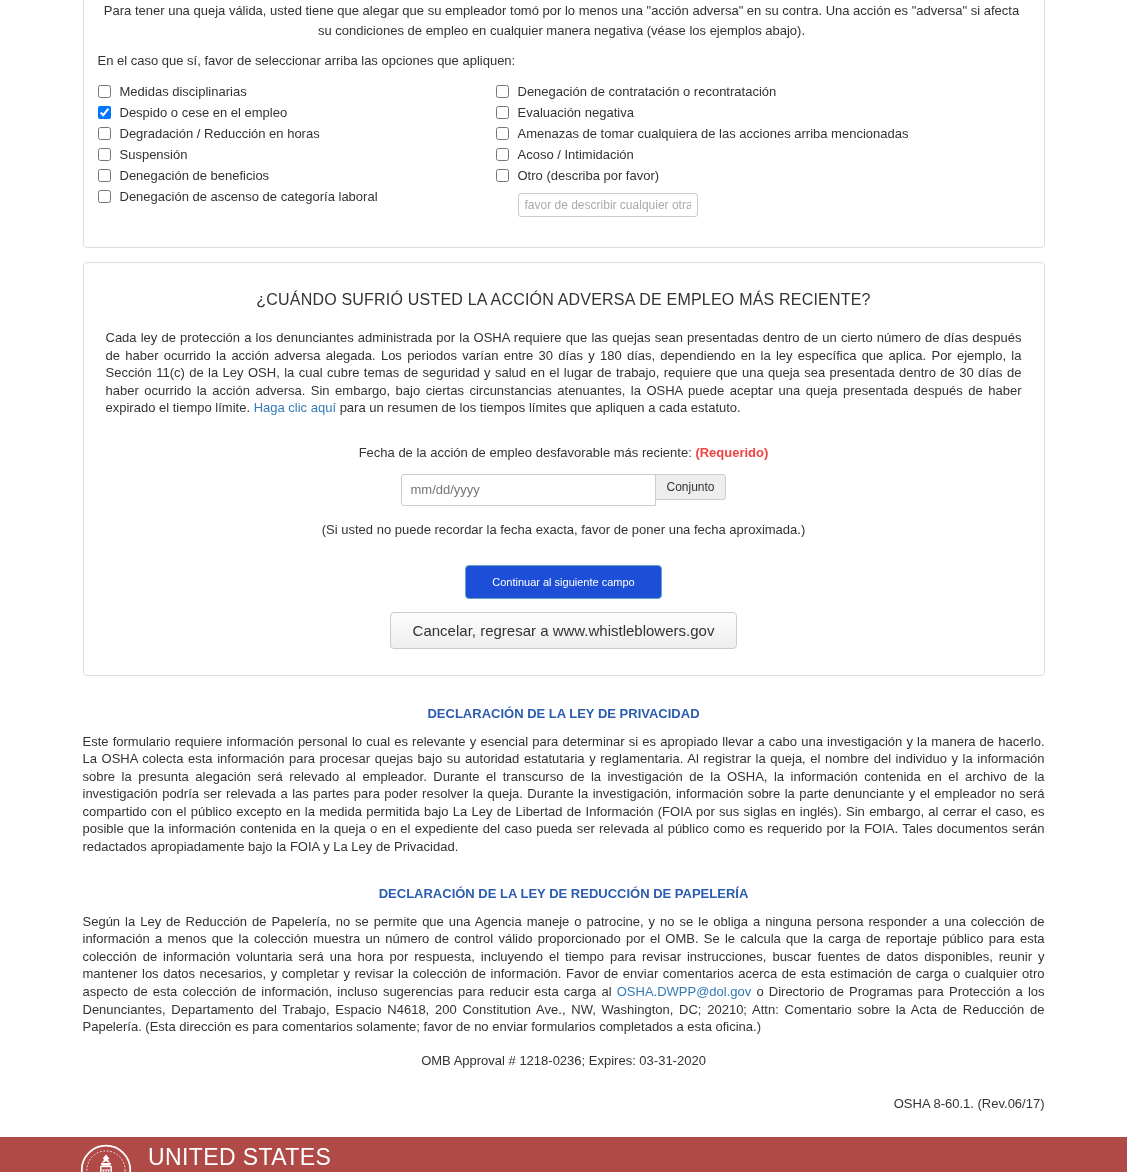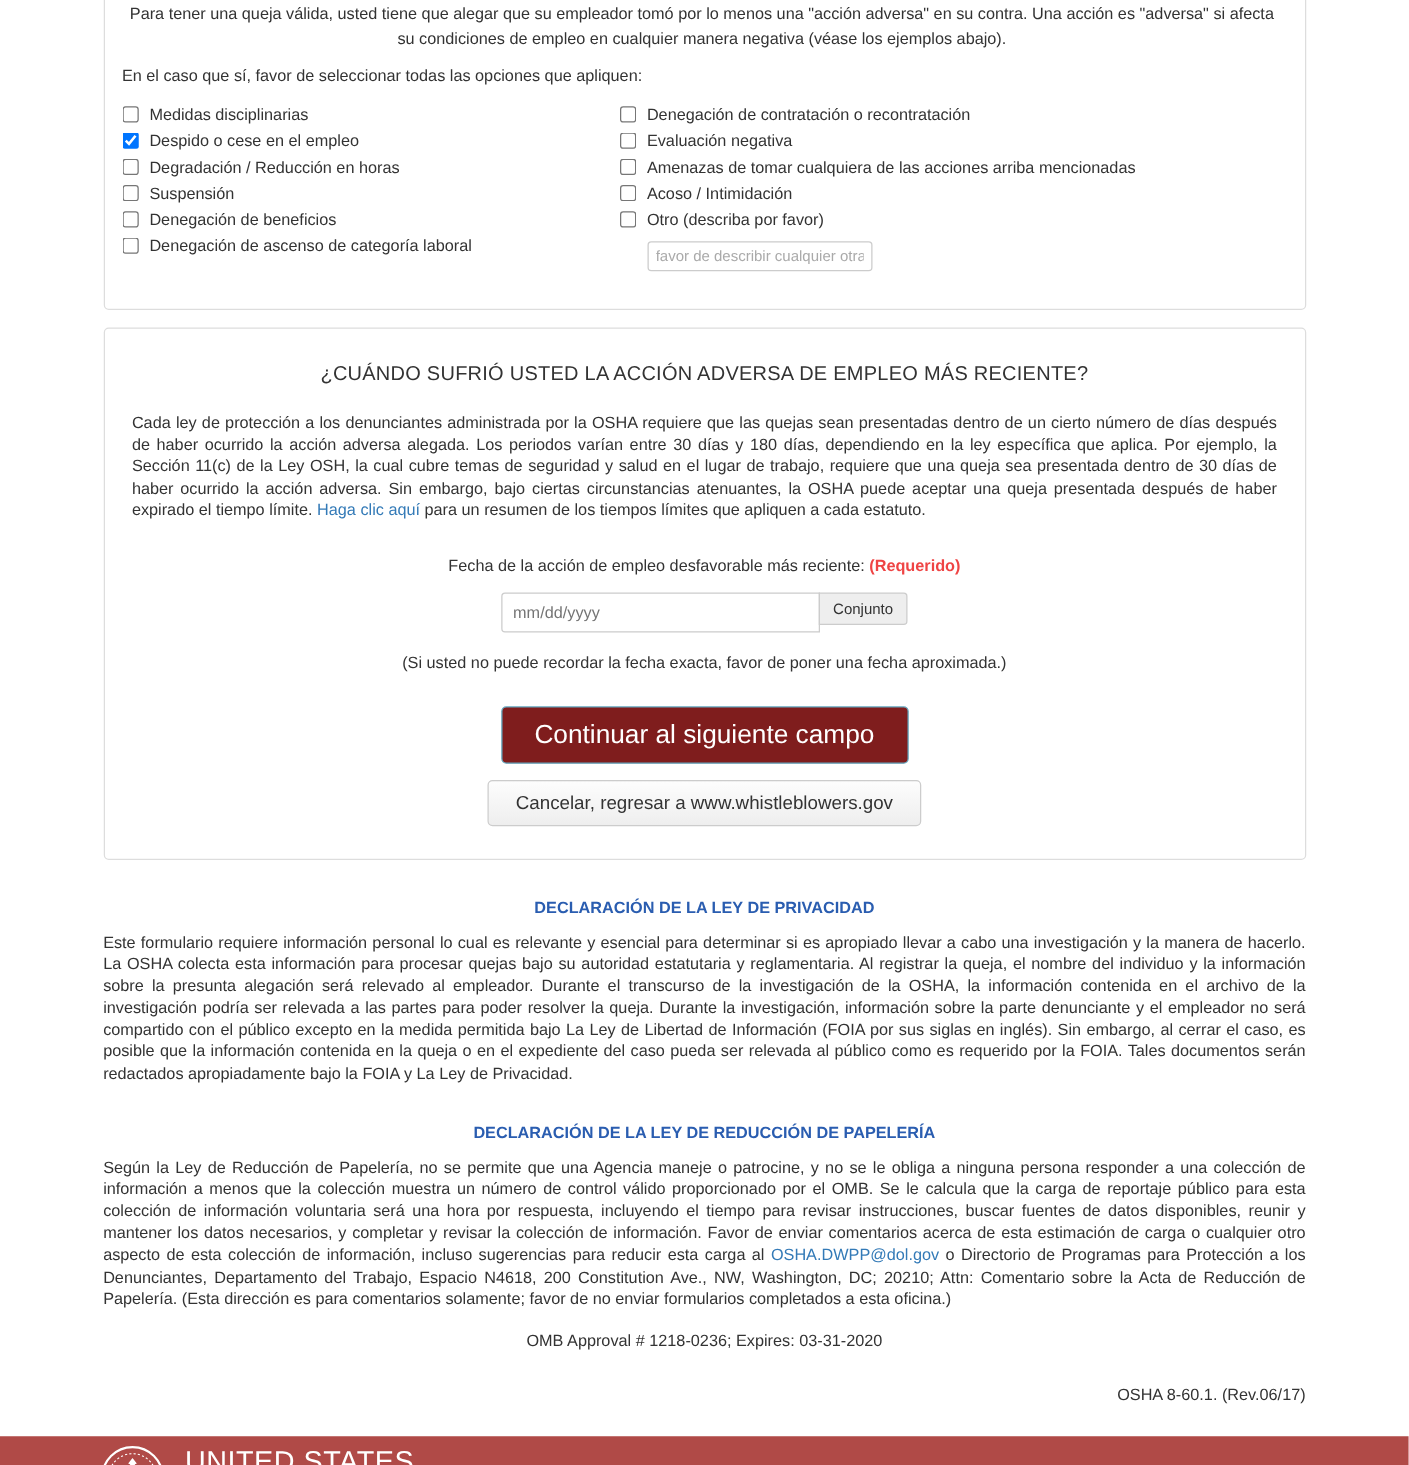--- a/index.html
+++ b/index.html
@@ -28,21 +28,21 @@
   a.inline-link { color:#337ab7; text-decoration:none; }
 
   .date-block { text-align:center; margin-top:28px; font-size:13px; }
   .required { color:#ef4444; font-weight:bold; }
   .input-group { display:inline-flex; margin-top:14px; }
   .date-input { width:255px; height:32px; border:1px solid #ccc; border-radius:3px 0 0 3px; padding:0 8px; font-size:13px; color:#555; font-family:inherit; }
   .conjunto-btn { height:26px; margin-left:-1px; border:1px solid #ccc; background:#eee; border-radius:0 3px 3px 0; padding:0 10px; font-size:12px; color:#333; font-family:inherit; cursor:pointer; }
   .approx-note { text-align:center; font-size:13px; margin-top:16px; }
 
   .btn-stack { text-align:center; margin-top:28px; }
-  .btn-continue { background:#7f1d1d; border:1px solid #63a7bf; color:#fff; font-size:21px; padding:10px 26px; border-radius:4px; cursor:pointer; font-family:inherit; }
+  .btn-continue { background:#1d4ed8; border:1px solid #63a7bf; color:#fff; font-size:11px; padding:10px 26px; border-radius:4px; cursor:pointer; font-family:inherit; }
   .btn-cancel { display:inline-block; margin-top:13px; background:linear-gradient(#fdfdfd,#eee); border:1px solid #ccc; color:#333; font-size:15px; padding:9px 22px; border-radius:4px; cursor:pointer; font-family:inherit; }
 
   .decl-heading { text-align:center; color:#2a5db0; font-weight:bold; font-size:13px; margin-top:30px; margin-bottom:12px; }
   .decl-body { font-size:13px; line-height:17.6px; text-align:justify; }
   .omb-line { text-align:center; font-size:13px; margin-top:17px; }
   .form-number { text-align:right; font-size:13px; margin-top:28px; margin-bottom:26px; }
 
   
   .band { background:#b04a47; height:66px; display:flex; align-items:center; padding-left:80px; }
   .seal { width:52px; height:52px; flex:none; }
@@ -50,21 +50,21 @@
   .band-line1 { font-size:23px; letter-spacing:.4px; }
   .band-line2 { font-size:19px; letter-spacing:.4px; margin-top:3px; }
 </style>
 </head>
 <body>
 
 <div class="container">
 
   <div class="panel panel1">
     <p class="intro">Para tener una queja válida, usted tiene que alegar que su empleador tomó por lo menos una "acción adversa" en su contra. Una acción es "adversa" si afecta su condiciones de empleo en cualquier manera negativa (véase los ejemplos abajo).</p>
-    <p class="prompt">En el caso que sí, favor de seleccionar todas las opciones que apliquen:</p>
+    <p class="prompt">En el caso que sí, favor de seleccionar arriba las opciones que apliquen:</p>
     <div class="chk-grid">
       <div class="chk-col-left">
         <label class="chk-row">
           <input type="checkbox" style="">
           <span>Medidas disciplinarias</span>
         </label>
         <label class="chk-row">
           <input type="checkbox" checked="" style="">
           <span>Despido o cese en el empleo</span>
         </label>

